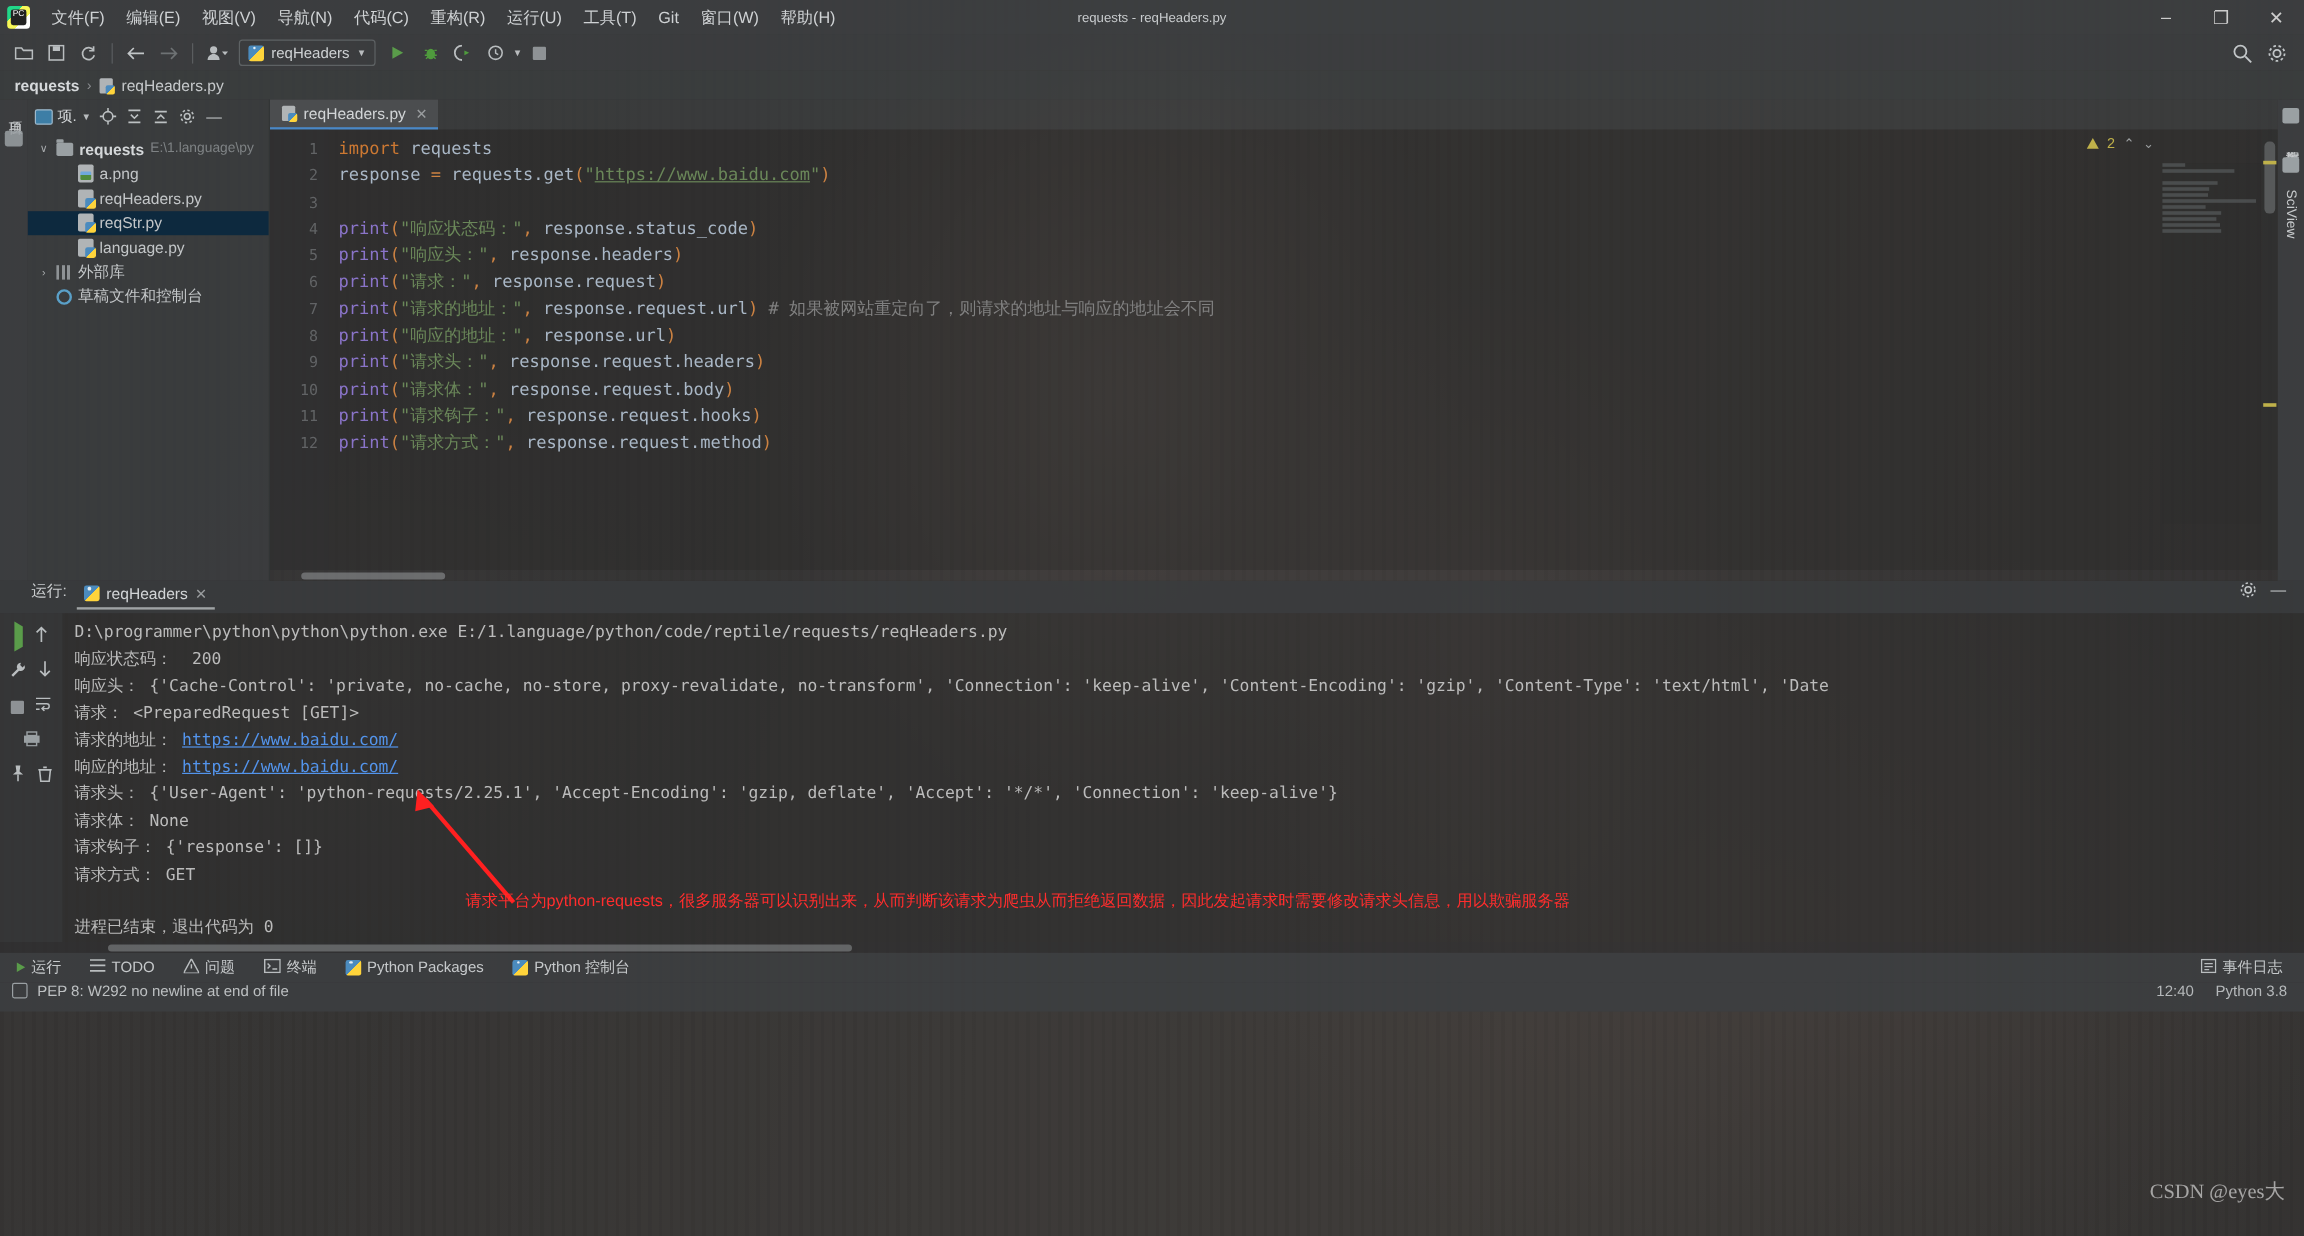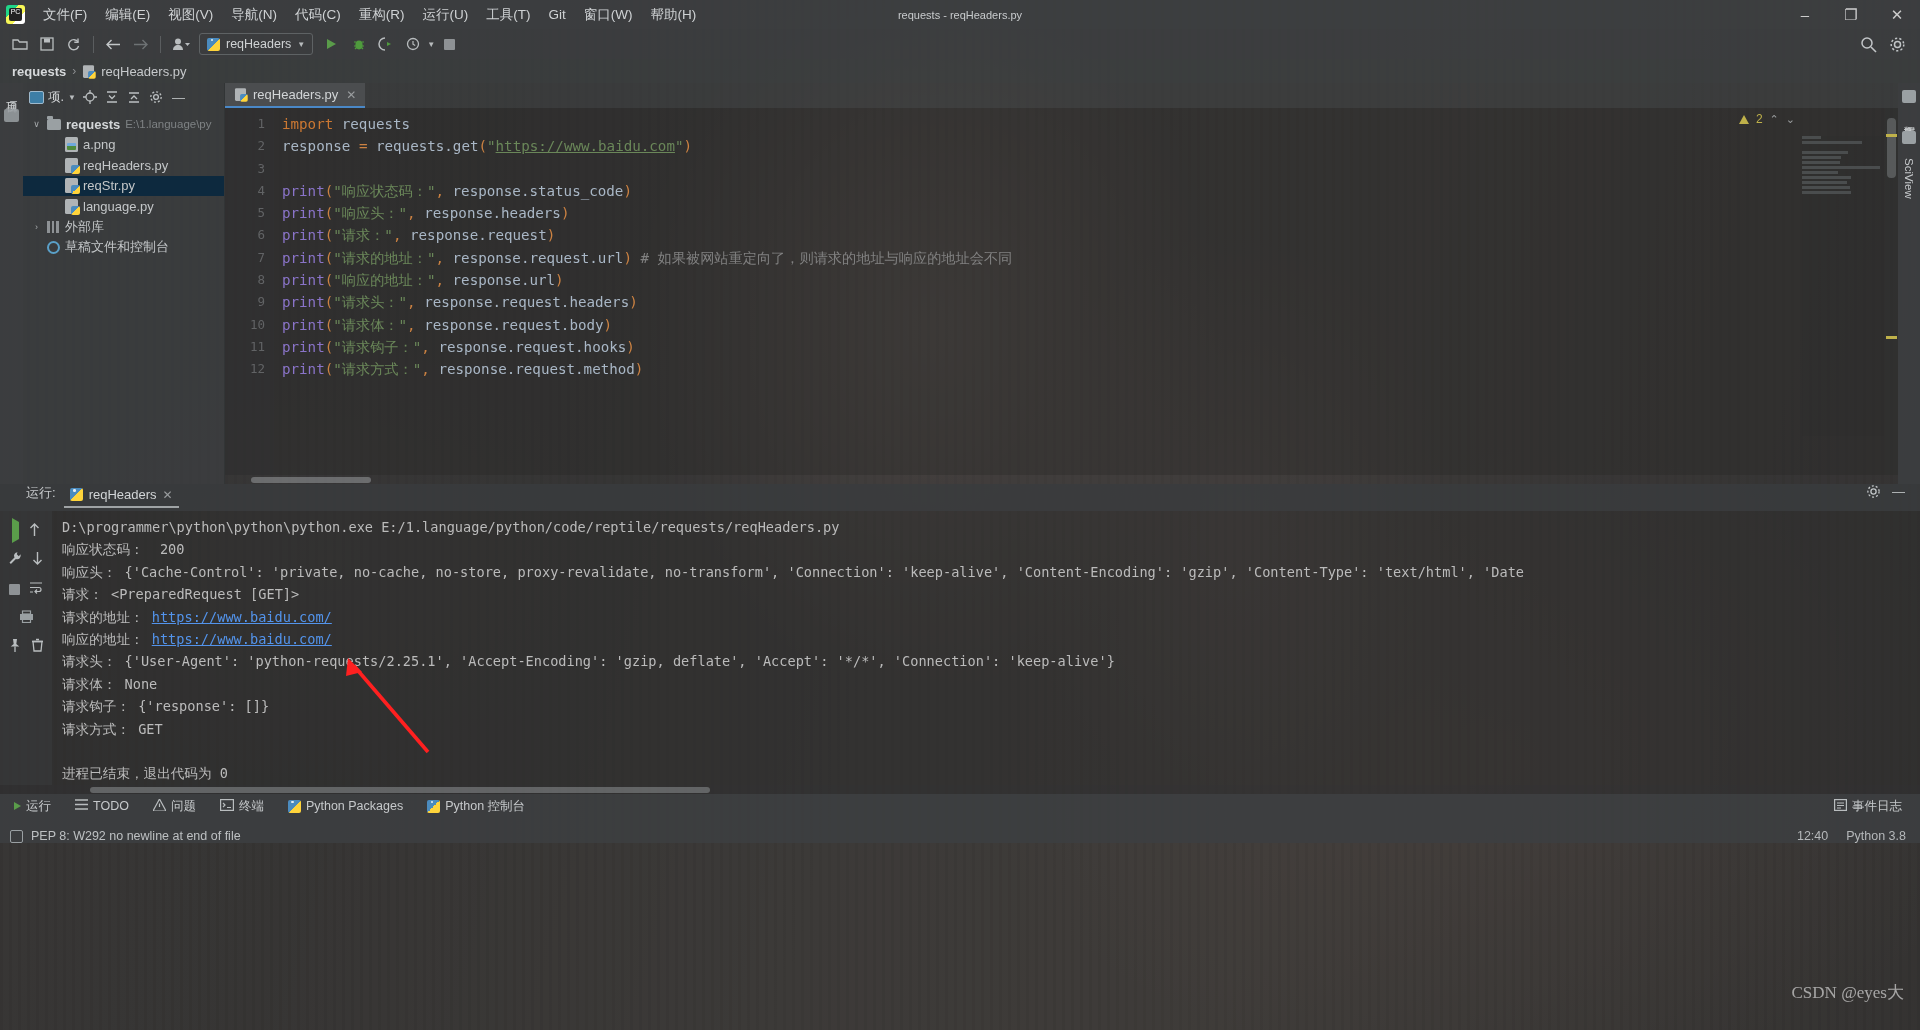--- a/index.html
+++ b/index.html
@@ -176,21 +176,21 @@
   .chthumb { position:absolute; left:90px; top:2px; width:620px; height:6px;
     background:rgba(140,144,146,.55); border-radius:3px; }
 
   
   .tw-bar { height:25px; display:flex; align-items:center; gap:16px; padding-left:10px;
     background:rgba(60,63,65,.86); font-size:12.5px; color:#c6c9cb; }
   .tw { display:flex; align-items:center; gap:5px; padding:2px 4px; }
   .tw-right { margin-left:auto; display:flex; gap:8px; padding-right:14px; }
 
   
-  .statusbar { height:24px; display:flex; align-items:flex-end; gap:8px; padding-left:10px;
+  .statusbar { height:24px; display:flex; align-items:flex-start; gap:8px; padding-left:10px;
     background:rgba(60,63,65,.86); font-size:12.5px; color:#bdc0c2; }
   .sb-right { margin-left:auto; display:flex; gap:18px; padding-right:14px; color:#b5b8ba; }
   .sb-ico { width:13px; height:13px; border:1.4px solid #9aa0a3; border-radius:2px; }
 
   .watermark { position:absolute; right:16px; bottom:26px; z-index:7;
     font-size:17px; color:rgba(235,235,235,.62); font-family:"Liberation Serif", serif; }
 
   .tri { width:0;height:0;border-left:9px solid #5a9c4a;border-top:5.5px solid transparent;
     border-bottom:5.5px solid transparent; }
   .tri-sm { width:0;height:0;border-left:7px solid #5a9c4a;border-top:4.5px solid transparent;
@@ -605,15 +605,16 @@
         <span>12:40</span>
         <span>Python 3.8</span>
       </div>
     </div>
   </div>
 
   <svg class="arrow-svg" style="left:330px; top:650px" width="130" height="110" viewBox="0 0 130 110">
     <line x1="98" y1="102" x2="24" y2="16" stroke="#ff2020" stroke-width="3.6"></line>
     <polygon points="18,8 32,22 16,26" fill="#ff2020"></polygon>
   </svg>
+  <div class="annot" style="left:388px; top:742px; width:1010px;">请求平台为python-requests，很多服务器可以识别出来，从而判断该请求为爬虫从而拒绝返回数据，因此发起请求时需要修改请求头信息，用以欺骗服务器</div>
 
   <div class="watermark">CSDN @eyes大</div>
 </div>
 
 </body></html>

